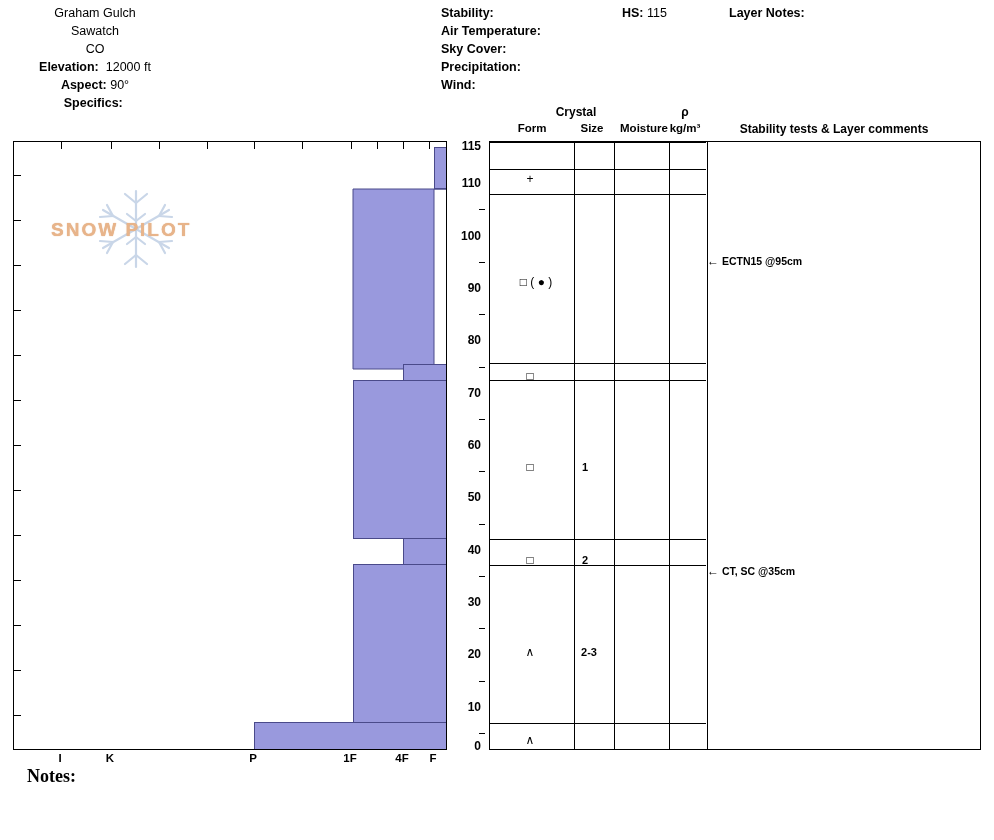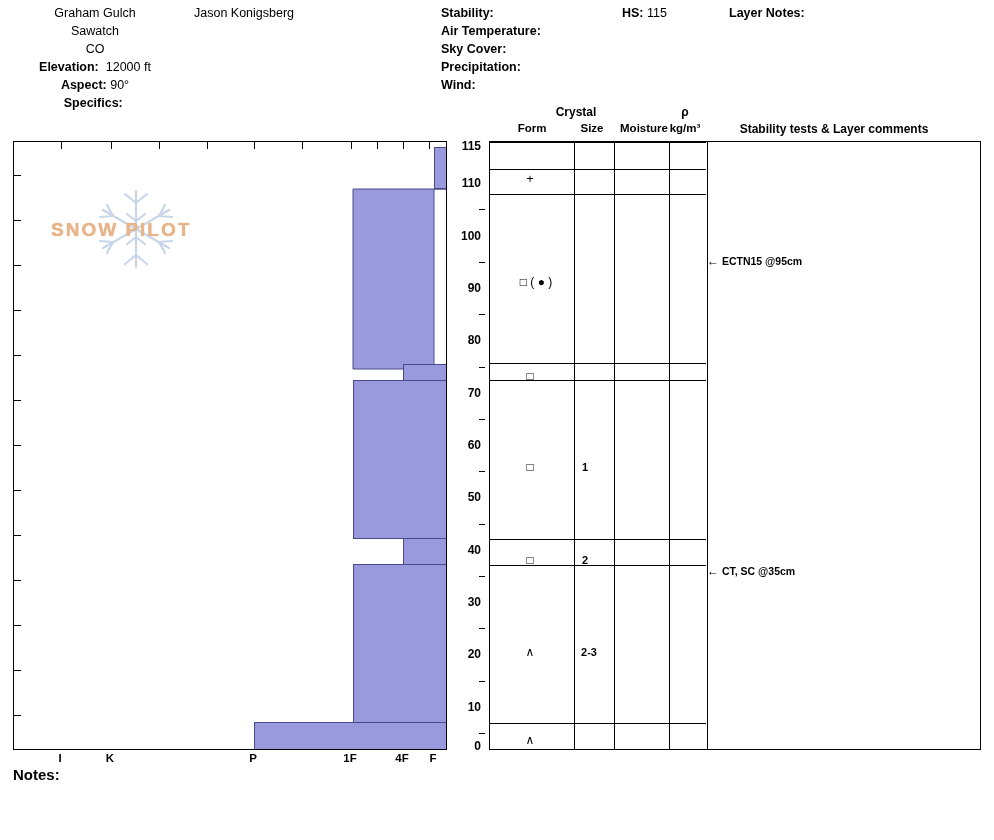--- a/index.html
+++ b/index.html
@@ -171,40 +171,40 @@
     font-size: 10.5px;
     font-weight: bold;
     white-space: nowrap;
     transform: translateY(-50%);
   }
   .comment .arrow { font-size: 12px; }
 
   
   #notes {
     position: absolute;
-    left: 13px; top: 766px;
-    font-size: 15px;
-    font-weight: bold;
+    left: 27px; top: 766px;
+    font-size: 18px;
+    font-weight: bold;
+    font-family: Liberation Serif, serif;
   }
 </style>
 </head>
 <body>
 
 <div id="header">
   <div class="hdr-col" id="hdr-col1">
     <div class="hdr-line"><span>Graham Gulch</span></div>
     <div class="hdr-line"><span>Sawatch</span></div>
     <div class="hdr-line"><span>CO</span></div>
     <div class="hdr-line"><b>Elevation:</b>&nbsp;&nbsp;<span>12000 ft</span></div>
     <div class="hdr-line"><b>Aspect:</b>&nbsp;<span>90°</span></div>
     <div class="hdr-line"><b>Specifics:</b>&nbsp;<span></span></div>
   </div>
 
   <div class="hdr-col" id="hdr-col2">
-    <div class="hdr-line"><span>Jason Konigsberg</span></div>
   </div>
 
   <div class="hdr-col" id="hdr-col3">
     <div class="hdr-line"><b>Stability:</b>&nbsp;<span></span></div>
     <div class="hdr-line"><b>Air Temperature:</b>&nbsp;<span></span></div>
     <div class="hdr-line"><b>Sky Cover:</b>&nbsp;<span></span></div>
     <div class="hdr-line"><b>Precipitation:</b>&nbsp;<span></span></div>
     <div class="hdr-line"><b>Wind:</b>&nbsp;<span></span></div>
   </div>
 

